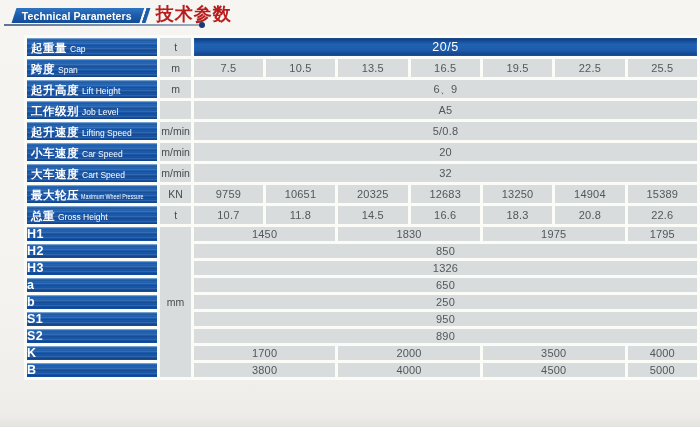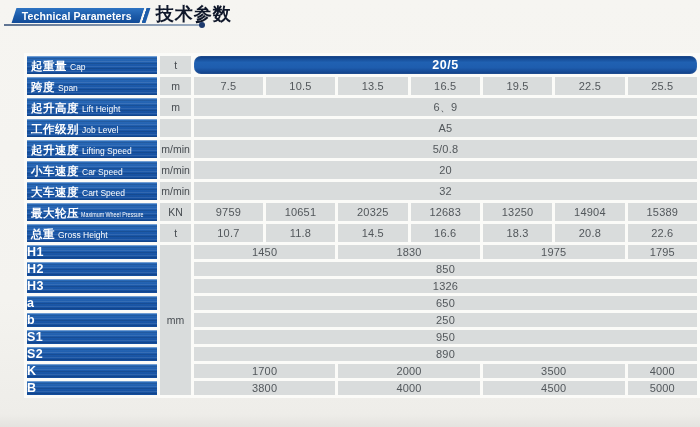--- a/index.html
+++ b/index.html
@@ -18,38 +18,37 @@
     background:linear-gradient(180deg,#2f74c2 0%,#1b5aa8 55%,#134c98 100%);
     transform:skewX(-18deg);
     border-right:2px solid #f8f8f5;
     box-shadow:4px 0 0 #1d5ca9;
   }
   .tag .tag-txt{
     transform:skewX(18deg);
     color:#fff;font-size:10.5px;font-weight:bold;letter-spacing:0.1px;white-space:nowrap;
   }
   .title-cn{
-    margin-left:12px;color:#0f172a;font-size:18px;font-weight:bold;letter-spacing:1px;white-space:nowrap;
+    margin-left:12px;color:#b91c1c;font-size:18px;font-weight:bold;letter-spacing:1px;white-space:nowrap;
   }
   .hdr-rule{
     position:absolute;left:4px;top:24px;width:196px;height:2px;
     background:linear-gradient(90deg,#5f7492,#9aabc0);
   }
   .hdr-rule .dot{
     position:absolute;right:-5px;top:-2px;width:6px;height:6px;border-radius:50%;
     background:#1d3a6e;
   }
 
   
   table.spec{
     position:absolute;left:24px;top:35px;
     border-collapse:separate;border-spacing:3px;
     background:#fbfbf8;
     table-layout:fixed;
-    margin-top:18px;
   }
   col.c-lbl{width:94px;} col.c-unit{width:31px;} col.c-d{width:73px;}
   td{padding:0;vertical-align:middle;line-height:1;}
   tr.r-top td{height:18px;}
   tr.r-bot td{height:14px;}
 
   td.lbl{
     background:
       repeating-linear-gradient(180deg,rgba(255,255,255,0.10) 0 1px,rgba(0,0,0,0) 1px 2px,rgba(0,0,0,0.12) 2px 3px,rgba(0,0,0,0) 3px 5px),
       linear-gradient(180deg,#2e6fbc 0%,#1c5aab 45%,#144d9c 100%);
@@ -62,23 +61,22 @@
   td.lbl-c{text-align:left;font-size:12.5px;font-weight:bold;letter-spacing:0.5px;}
 
   td.unit{
     background:#d9dcdc;color:#474c51;text-align:center;font-size:10.5px;
   }
   td.val{
     background:#d9dcdc;color:#52575b;text-align:center;font-size:11px;letter-spacing:0.2px;
   }
   td.cap{
     background:linear-gradient(180deg,#0c3a7e 0%,#2061b2 35%,#1e5dae 65%,#113f86 100%);
-    color:#fff;text-align:center;font-size:12.5px;font-weight:bold;letter-spacing:0.5px;
+    color:#fff;text-align:center;font-size:12.5px;font-weight:normal;letter-spacing:0.5px;
     box-shadow:inset 0 0 0 1px rgba(255,255,255,0.06);
-    border-radius:7px;
   }
 </style>
 </head>
 <body>
 
 <div class="hdr">
   <div class="tag">
     <span class="tag-txt">Technical Parameters</span>
   </div>
   <div class="title-cn">技术参数</div>

